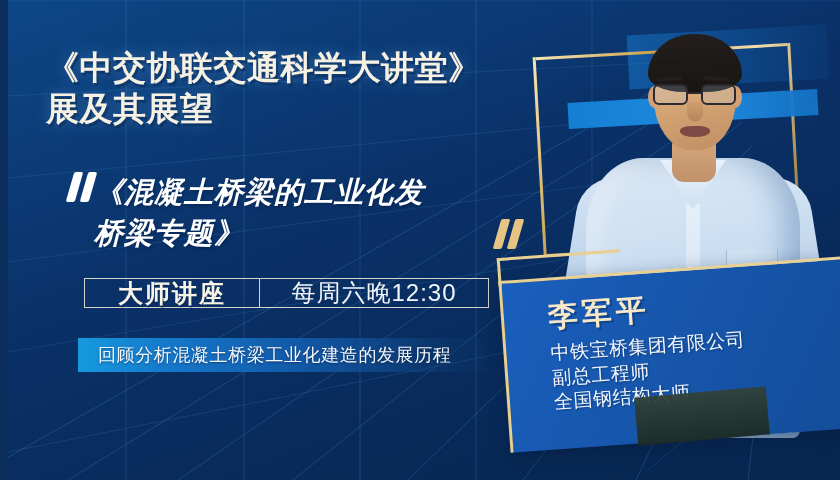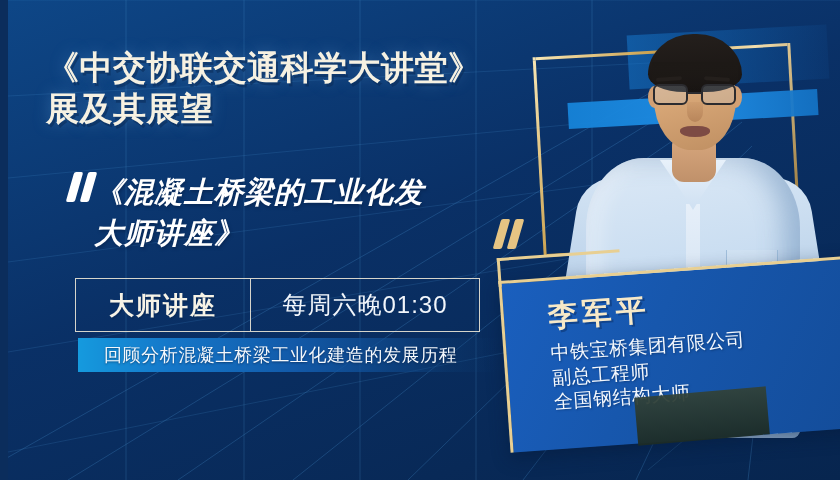--- a/index.html
+++ b/index.html
@@ -148,40 +148,40 @@
 
   .quote-text{
     position:absolute;left:86px;top:172px;width:410px;
     font-size:29px;font-style:italic;font-weight:600;line-height:1.42;
     color:#ffffff;letter-spacing:1px;
     text-shadow:1px 2px 3px rgba(6,32,70,.6);
   }
 
   
   .badge{
-    position:absolute;left:67px;top:278px;width:405px;height:54px;
+    position:absolute;left:76px;top:278px;width:405px;height:30px;
     border:1.6px solid rgba(236,231,214,.9);
     display:flex;align-items:stretch;
   }
   .badge .cell{display:flex;align-items:center;justify-content:center;}
   .badge .c1{width:175px;border-right:1.6px solid rgba(236,231,214,.9);}
   .badge .c2{flex:1;}
   .badge .c1 span{
     font-size:25px;font-weight:bold;color:#f7f3e6;letter-spacing:2px;
     text-shadow:1px 2px 0 rgba(8,40,84,.6);
   }
   .badge .c2 span{
     font-size:24px;color:#f2f6fb;letter-spacing:1px;
   }
 
   
   .strip{
     position:absolute;left:70px;top:338px;width:420px;height:34px;
     background:linear-gradient(90deg,#159ade 0%,#1577c9 22%,#1259a8 52%,rgba(13,62,118,.35) 88%,rgba(13,62,118,0) 100%);
-    display:flex;align-items:center;padding-left:26px;
+    display:flex;align-items:center;padding-left:20px;
   }
   .strip span{
     font-size:18px;color:#f4f8fc;letter-spacing:.6px;
     text-shadow:0 1px 2px rgba(5,30,66,.6);
   }
 
   
   .card{
     position:absolute;left:496px;top:268px;width:360px;height:172px;
     background:linear-gradient(118deg,#1a5fbe 0%,#1757ad 40%,#134c99 100%);
@@ -295,29 +295,29 @@
     <div class="qmark a"></div>
       <div class="qmark b"></div>
   </div>
   <div class="quote-close">
     <div class="qmark a"></div>
       <div class="qmark b"></div>
   </div>
 
   <div class="quote-text">
     <div>《混凝土桥梁的工业化发</div>
-    <div>大师讲座》</div>
+    <div>桥梁专题》</div>
   </div>
 
   <div class="badge">
     <div class="cell c1">
       <span>大师讲座</span>
     </div>
     <div class="cell c2">
-      <span>每周六晚01:30</span>
+      <span>每周六晚12:30</span>
     </div>
   </div>
 
   <div class="strip">
     <span>回顾分析混凝土桥梁工业化建造的发展历程</span>
   </div>
 
   <div class="card">
     <div class="card-inner">
       <div class="sp-name">李军平</div>

